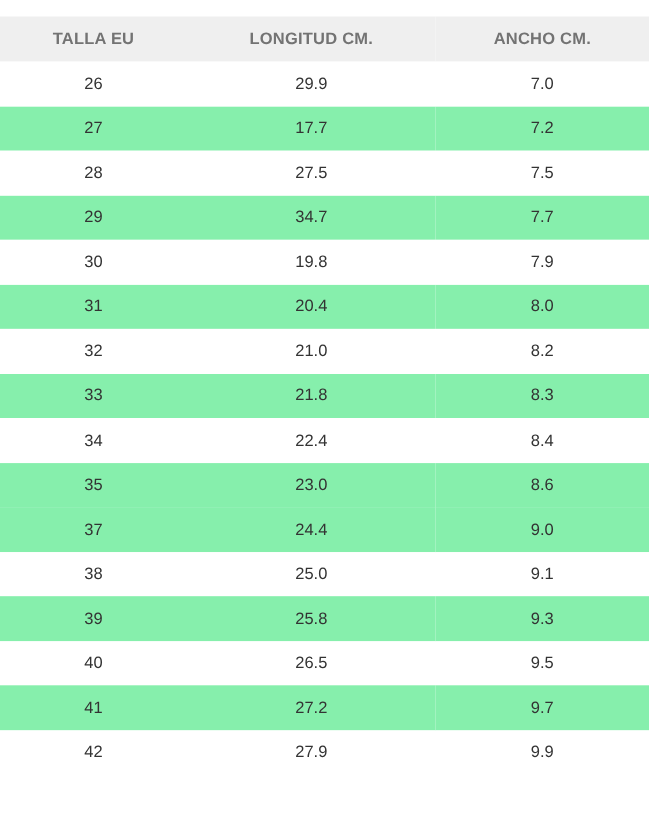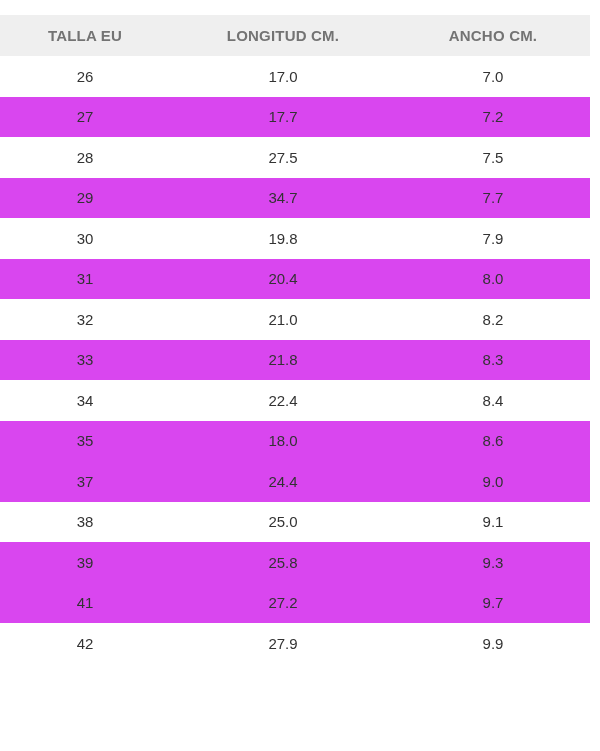--- a/index.html
+++ b/index.html
@@ -44,21 +44,21 @@
     padding: 0;
     height: 41px;
     vertical-align: middle;
     white-space: nowrap;
   }
 
   .chart-row {
     height: 40.5px;
   }
   .chart-row.row-odd  { background: #ffffff; }
-  .chart-row.row-even { background: #d946ef; }
+  .chart-row.row-even { background: #86efac; }
 
   .chart-cell {
     font-size: 15px;
     font-weight: normal;
     color: #333333;
     text-align: center;
     padding: 0;
     height: 40.5px;
     vertical-align: middle;
     white-space: nowrap;
@@ -79,21 +79,21 @@
   <thead>
     <tr class="chart-head-row">
       <th class="chart-head-cell col-size">TALLA EU</th>
       <th class="chart-head-cell col-length">LONGITUD CM.</th>
       <th class="chart-head-cell col-width">ANCHO CM.</th>
     </tr>
   </thead>
   <tbody id="chart-body">
       <tr class="chart-row row-odd">
         <td class="chart-cell col-size">26</td>
-        <td class="chart-cell col-length">17.0</td>
+        <td class="chart-cell col-length">29.9</td>
         <td class="chart-cell col-width">7.0</td>
       </tr>
       <tr class="chart-row row-even">
         <td class="chart-cell col-size">27</td>
         <td class="chart-cell col-length">17.7</td>
         <td class="chart-cell col-width">7.2</td>
       </tr>
       <tr class="chart-row row-odd">
         <td class="chart-cell col-size">28</td>
         <td class="chart-cell col-length">27.5</td>
@@ -124,38 +124,43 @@
         <td class="chart-cell col-length">21.8</td>
         <td class="chart-cell col-width">8.3</td>
       </tr>
       <tr class="chart-row row-odd">
         <td class="chart-cell col-size">34</td>
         <td class="chart-cell col-length">22.4</td>
         <td class="chart-cell col-width">8.4</td>
       </tr>
       <tr class="chart-row row-even">
         <td class="chart-cell col-size">35</td>
-        <td class="chart-cell col-length">18.0</td>
+        <td class="chart-cell col-length">23.0</td>
         <td class="chart-cell col-width">8.6</td>
       </tr>
       <tr class="chart-row row-even">
         <td class="chart-cell col-size">37</td>
         <td class="chart-cell col-length">24.4</td>
         <td class="chart-cell col-width">9.0</td>
       </tr>
       <tr class="chart-row row-odd">
         <td class="chart-cell col-size">38</td>
         <td class="chart-cell col-length">25.0</td>
         <td class="chart-cell col-width">9.1</td>
       </tr>
       <tr class="chart-row row-even">
         <td class="chart-cell col-size">39</td>
         <td class="chart-cell col-length">25.8</td>
         <td class="chart-cell col-width">9.3</td>
       </tr>
+      <tr class="chart-row row-odd">
+        <td class="chart-cell col-size">40</td>
+        <td class="chart-cell col-length">26.5</td>
+        <td class="chart-cell col-width">9.5</td>
+      </tr>
       <tr class="chart-row row-even">
         <td class="chart-cell col-size">41</td>
         <td class="chart-cell col-length">27.2</td>
         <td class="chart-cell col-width">9.7</td>
       </tr>
       <tr class="chart-row row-odd">
         <td class="chart-cell col-size">42</td>
         <td class="chart-cell col-length">27.9</td>
         <td class="chart-cell col-width">9.9</td>
       </tr>

